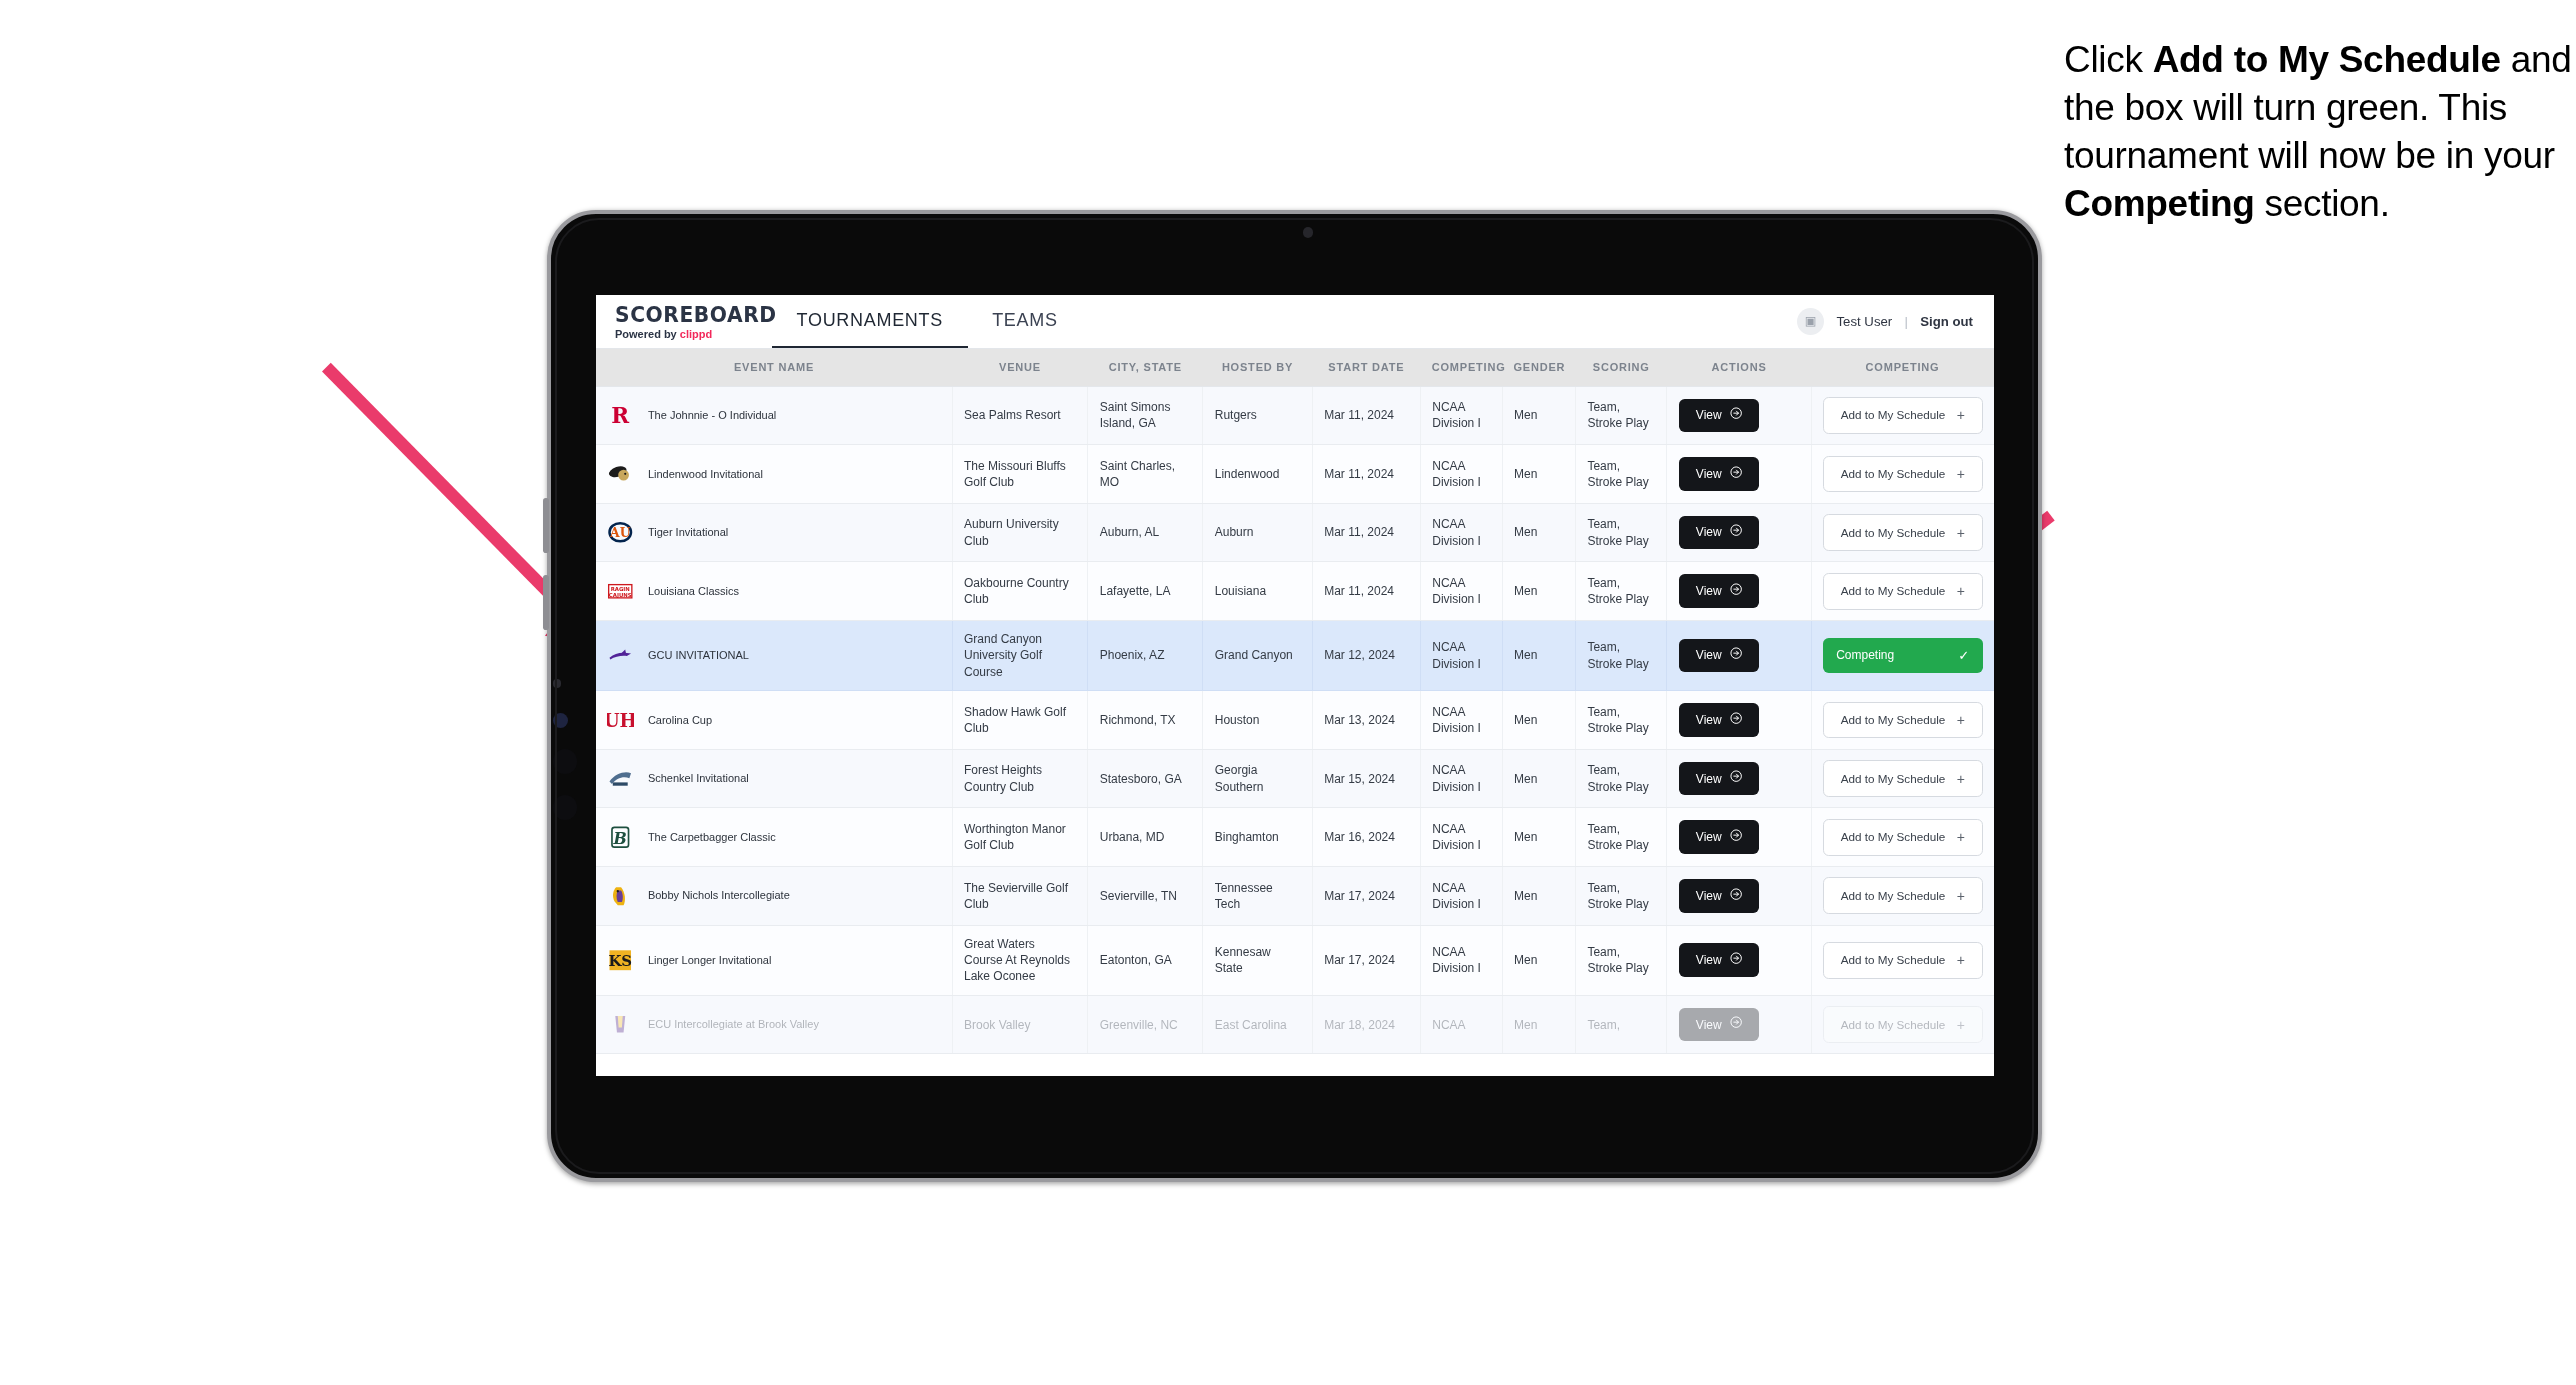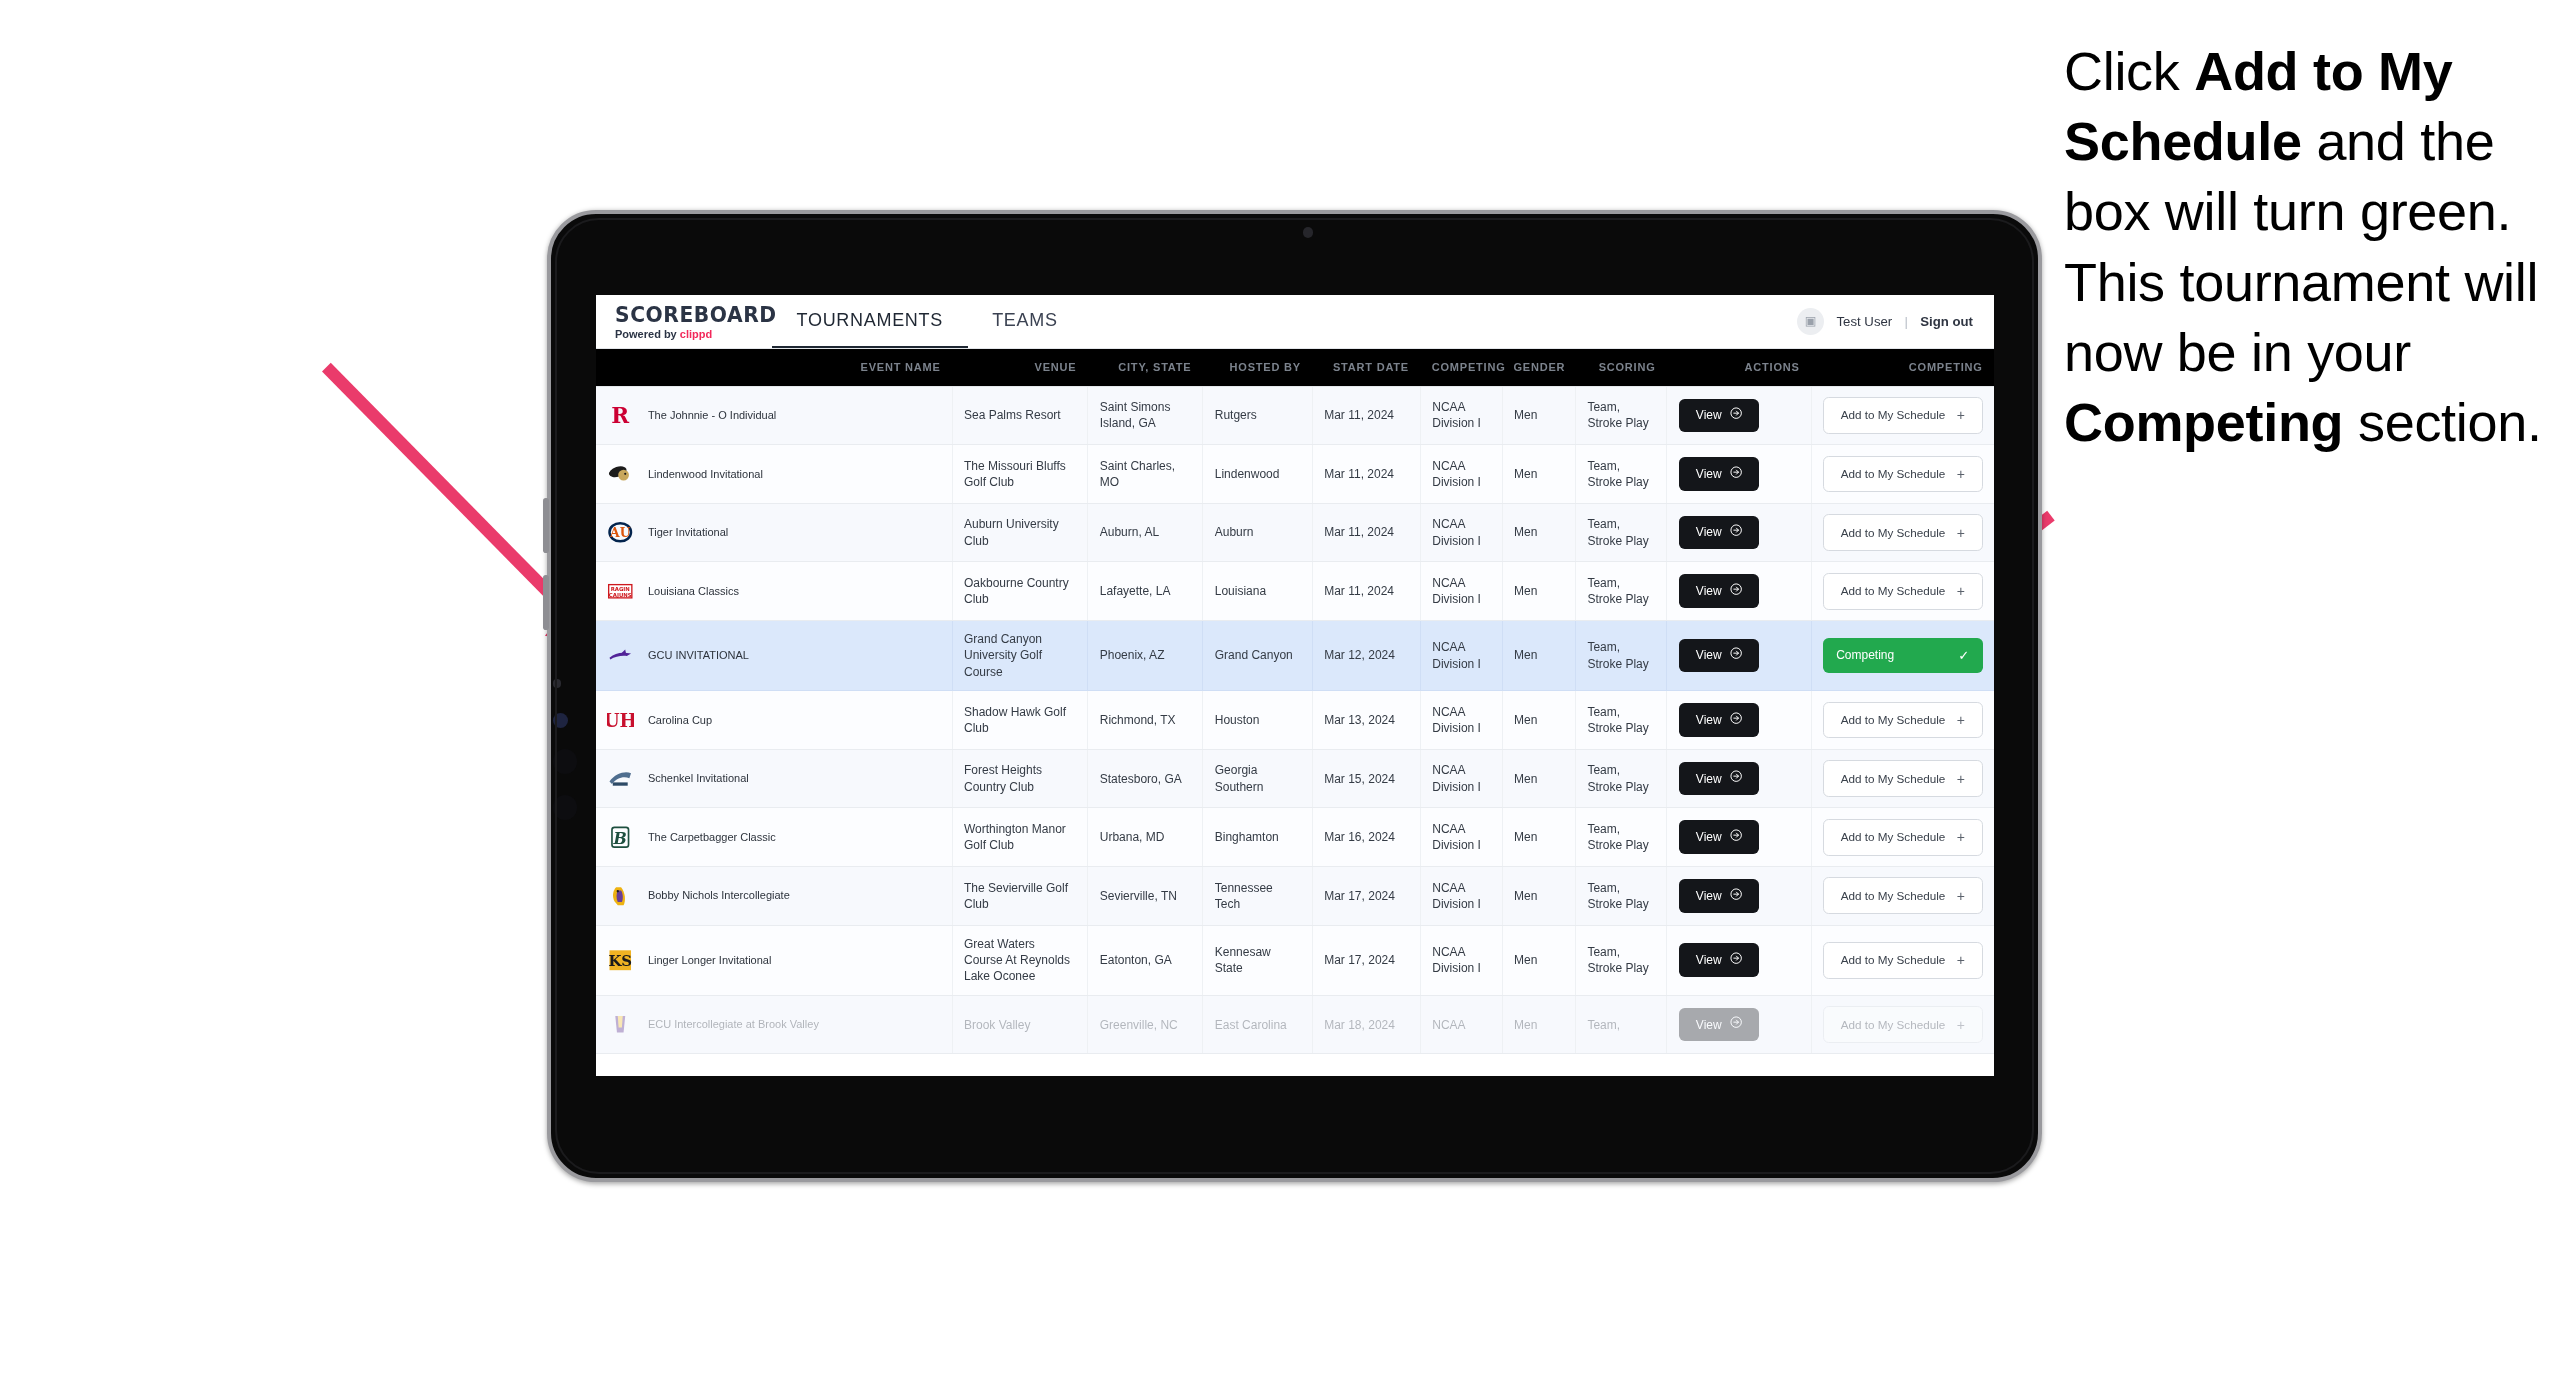--- a/index.html
+++ b/index.html
@@ -8,21 +8,21 @@
     background: #ffffff;
     font-family: "Liberation Sans", sans-serif;
     overflow: hidden;
   }
   .page { position: relative; width: 2576px; height: 1386px; background:#fff; }
 
   
   .annot {
     position: absolute;
     color: #000;
-    font-size: 54px;
+    font-size: 37px;
     line-height: 1.30;
     font-weight: 400;
     letter-spacing: -0.3px;
   }
   .annot b { font-weight: 700; }
   .annot-left  { left: 44px;  top: 194px; width: 407px; }
   .annot-right { left: 2064px; top: 36px;  width: 511px; }
 
   
   .arrow-svg { position: absolute; top: 0; left: 0; width: 2576px; height: 1386px;
@@ -91,22 +91,22 @@
   .avatar {
     width: 27.4px; height:27.4px; border-radius:50%; background:#eceef1;
     display:flex; align-items:center; justify-content:center; color:#9aa1ab; font-size:12.3px;
   }
   .sep { color:#b8bec7; }
   .signout { cursor:pointer;font-weight:bold; }
 
   
   .tbl { width: 100%; border-collapse: collapse; table-layout: fixed; }
   .tbl thead th {
-    background:#000000; color:#7c838d; font-size:11px; font-weight:600;
-    letter-spacing:0.8px; text-align:right; padding:12.3px 11.4px;
+    background:#e5e5e5; color:#7c838d; font-size:11px; font-weight:600;
+    letter-spacing:0.8px; text-align:center; padding:12.3px 11.4px;
     border-bottom:0.9px solid #e4e7eb; white-space:nowrap;
   }
   .tbl tbody td {
     font-size: 12px; color:#343b45; padding: 10.4px 11.4px; vertical-align: middle;
     border-bottom: 0.9px solid #e9ecf0; border-right: 0.9px solid #eef1f4; line-height:1.35;
   }
   .tbl tbody td:last-child { border-right: none; }
   .tbl tbody tr { background:#f7f9fd; }
   .tbl tbody tr.alt { background:#fcfdff; }
   .tbl tbody tr.selected { background:#dbe8fb; }

